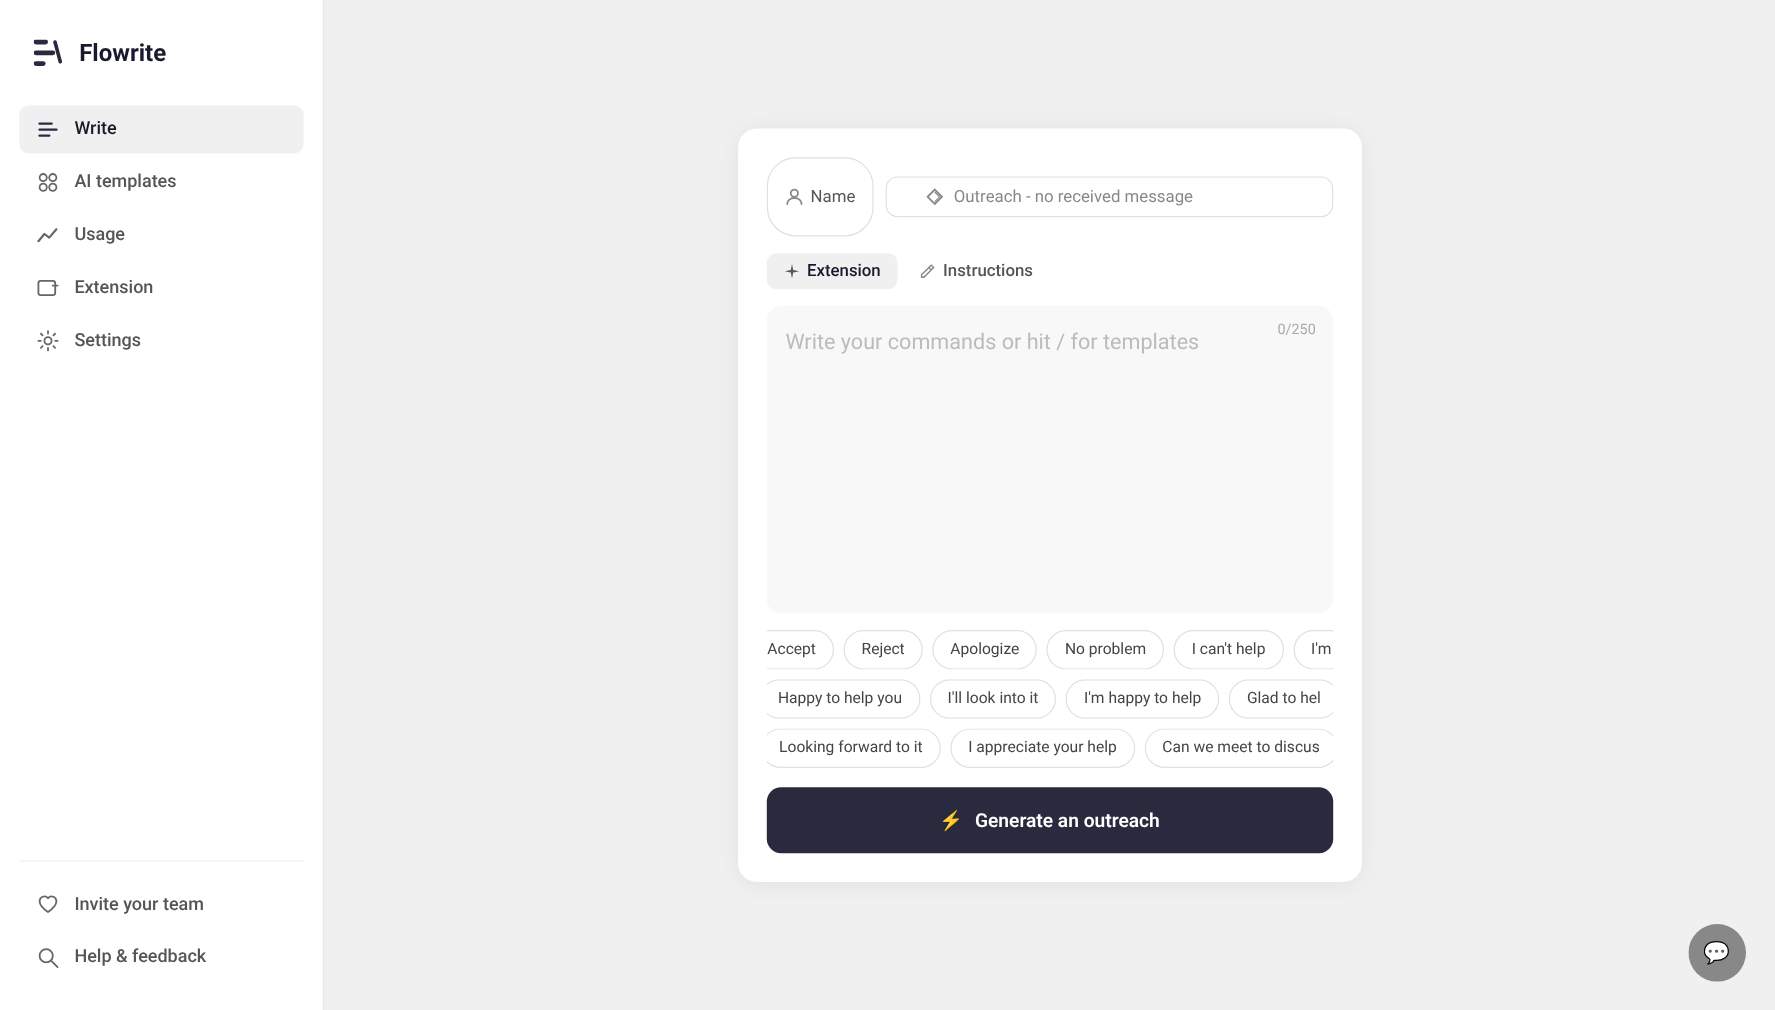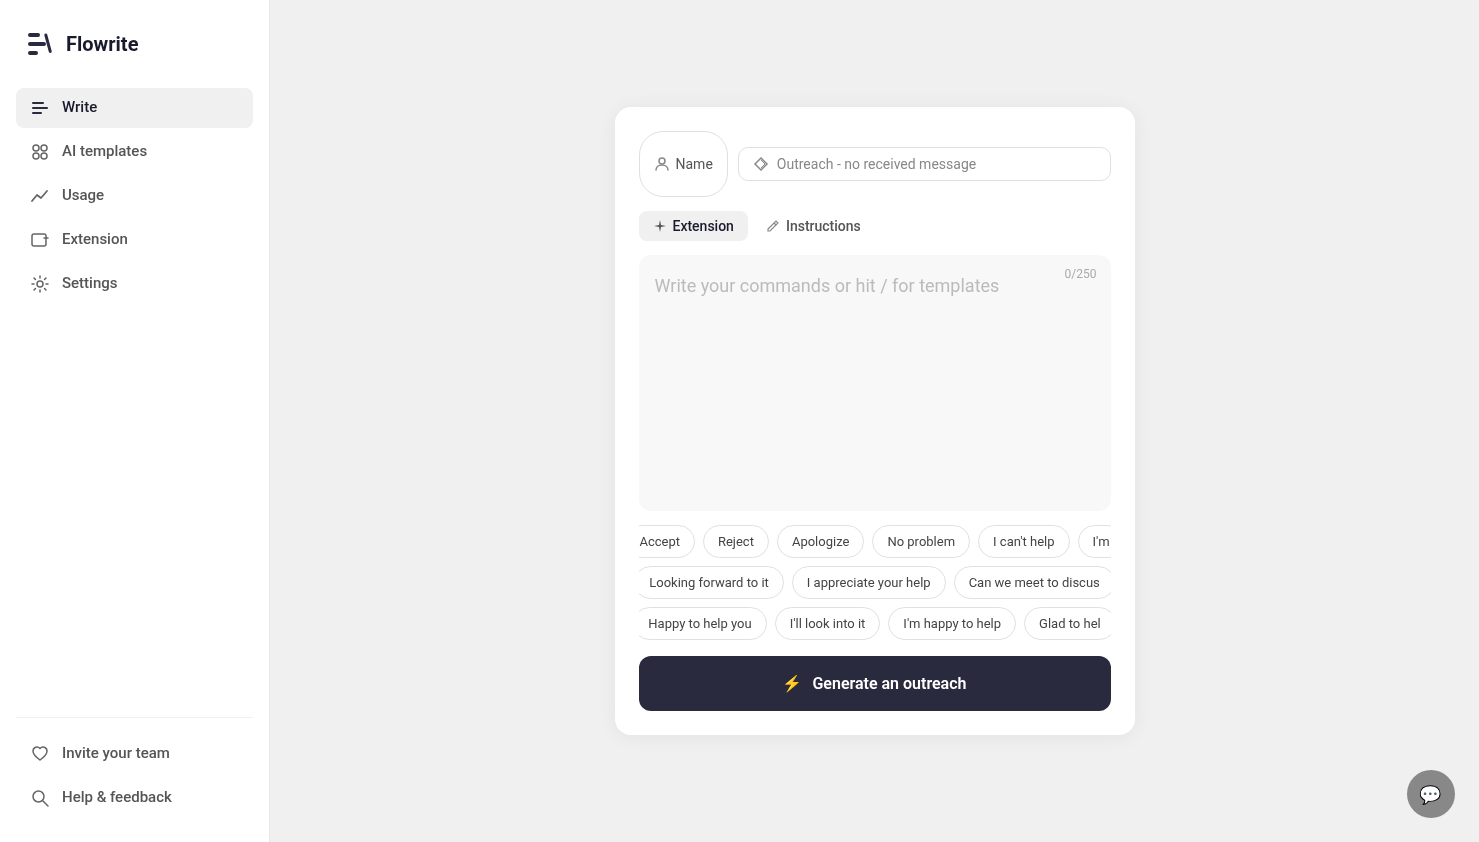--- a/index.html
+++ b/index.html
@@ -122,21 +122,21 @@
       font-size: 14px;
       color: #555;
       cursor: pointer;
       background: white;
     }
 
     .template-selector {
       display: flex;
       align-items: center;
       flex: 1;
-      padding: 8px 14px;
+      padding: 8px 32px;
       border: 1px solid #e0e0e0;
       border-radius: 10px;
       font-size: 14px;
       color: #888;
       cursor: pointer;
       background: white;
       gap: 8px;
     }
 
     
@@ -427,41 +427,41 @@
           </div>
         <div class="chip">
             <span>I can't help</span>
           </div>
         <div class="chip">
             <span>I'm</span>
           </div>
       </div>
       <div class="chips-row">
         <div class="chip">
+            <span>Happy to help you</span>
+          </div>
+        <div class="chip">
+            <span>I'll look into it</span>
+          </div>
+        <div class="chip">
+            <span>I'm happy to help</span>
+          </div>
+        <div class="chip">
+            <span>Glad to hel</span>
+          </div>
+      </div>
+      <div class="chips-row">
+        <div class="chip">
             <span>Looking forward to it</span>
           </div>
         <div class="chip">
             <span>I appreciate your help</span>
           </div>
         <div class="chip">
             <span>Can we meet to discus</span>
-          </div>
-      </div>
-      <div class="chips-row">
-        <div class="chip">
-            <span>Happy to help you</span>
-          </div>
-        <div class="chip">
-            <span>I'll look into it</span>
-          </div>
-        <div class="chip">
-            <span>I'm happy to help</span>
-          </div>
-        <div class="chip">
-            <span>Glad to hel</span>
           </div>
       </div>
     </div>
 
     <button class="generate-btn">
       <span style="font-size:16px;">⚡</span>
       <span>Generate an outreach</span>
     </button>
   </div>
 </main>

